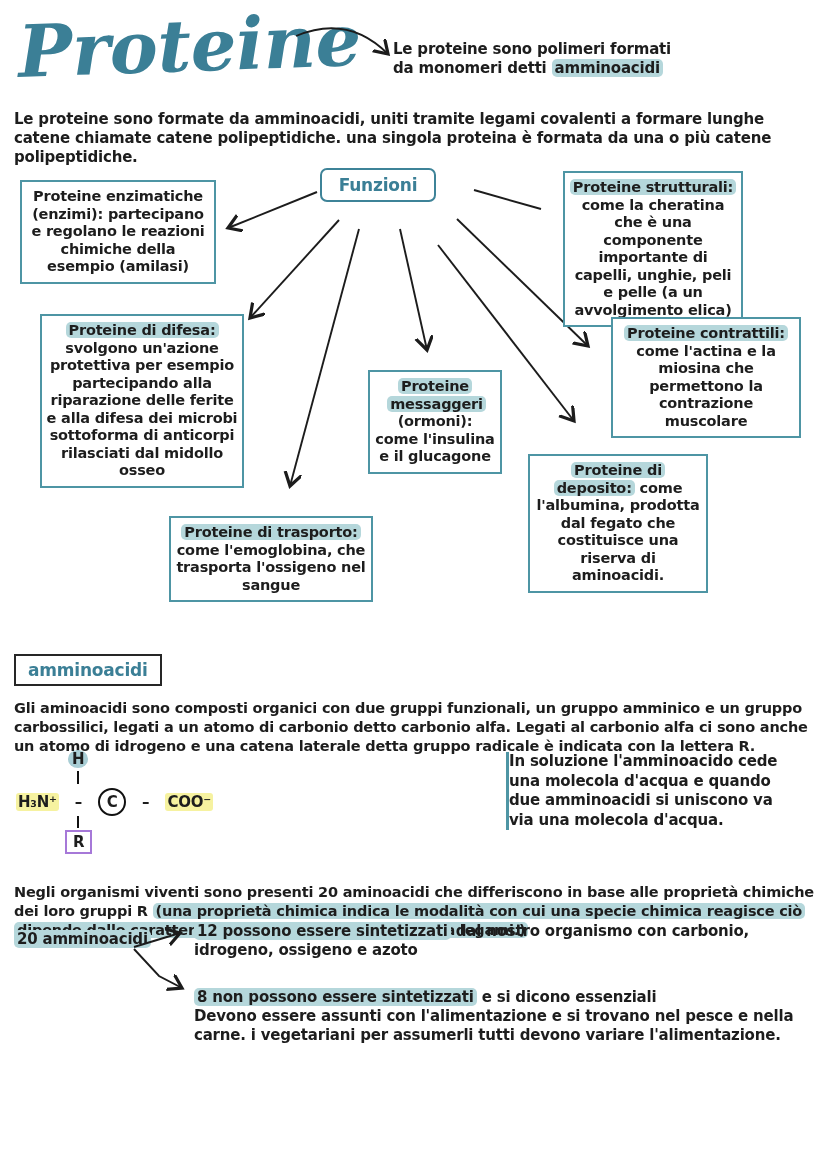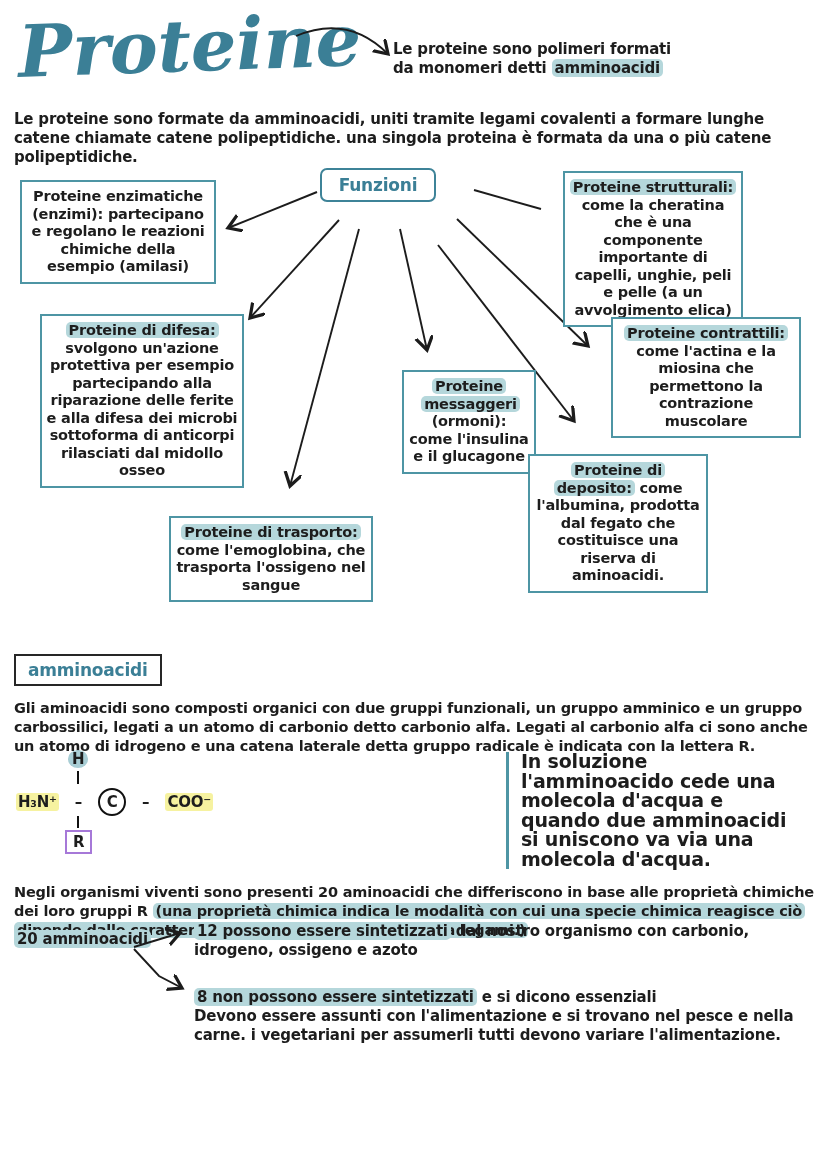--- a/index.html
+++ b/index.html
@@ -25,21 +25,21 @@
   }
   .funzioni{
     border:2.5px solid #3e8398;color:#3b7f96;text-align:center;
     font-size:17px;padding:5px 10px;background:#fff;z-index:2;
   }
   .amino-header{
     border:2.5px solid #262626;color:#3b7f96;font-size:17px;
     padding:4px 12px;background:#fff;display:inline-block;
   }
   .note{
-    border-left:3px solid #4e95a4;padding-left:12px;font-size:19px;line-height:19.5px;
+    border-left:3px solid #4e95a4;padding-left:0;font-size:15px;line-height:19.5px;
   }
   
   .chem{font-size:15px;}
   .chem-row{display:flex;align-items:center;gap:16px;}
   .c-circle{
     display:inline-flex;align-items:center;justify-content:center;
     width:24px;height:24px;border:2.2px solid #111;border-radius:50%;font-size:15px;
   }
   .r-box{
     display:inline-block;border:2.2px solid #a678d8;padding:0 6px;font-size:15px;line-height:20px;
@@ -97,21 +97,21 @@
   <div class="abs mapbox" style="left:40px;top:314px;width:192px;">
     <span class="hl-teal">Proteine di difesa:</span>
     <span>svolgono un'azione protettiva per esempio partecipando alla riparazione delle ferite e alla difesa dei microbi sottoforma di anticorpi rilasciati dal midollo osseo</span>
   </div>
 
   <div class="abs mapbox" style="left:611px;top:317px;width:178px;">
     <span class="hl-teal">Proteine contrattili:</span>
     <span>come l'actina e la miosina che permettono la contrazione muscolare</span>
   </div>
 
-  <div class="abs mapbox" style="left:368px;top:370px;width:122px;margin-left:34px;">
+  <div class="abs mapbox" style="left:368px;top:370px;width:122px;">
     <span class="hl-teal">Proteine messaggeri</span>
     <span>(ormoni): come l'insulina e il glucagone</span>
   </div>
 
   <div class="abs mapbox" style="left:528px;top:454px;width:168px;">
     <span class="hl-teal">Proteine di deposito:</span>
     <span>come l'albumina, prodotta dal fegato che costituisce una riserva di aminoacidi.</span>
   </div>
 
   <div class="abs mapbox" style="left:169px;top:516px;width:192px;">

